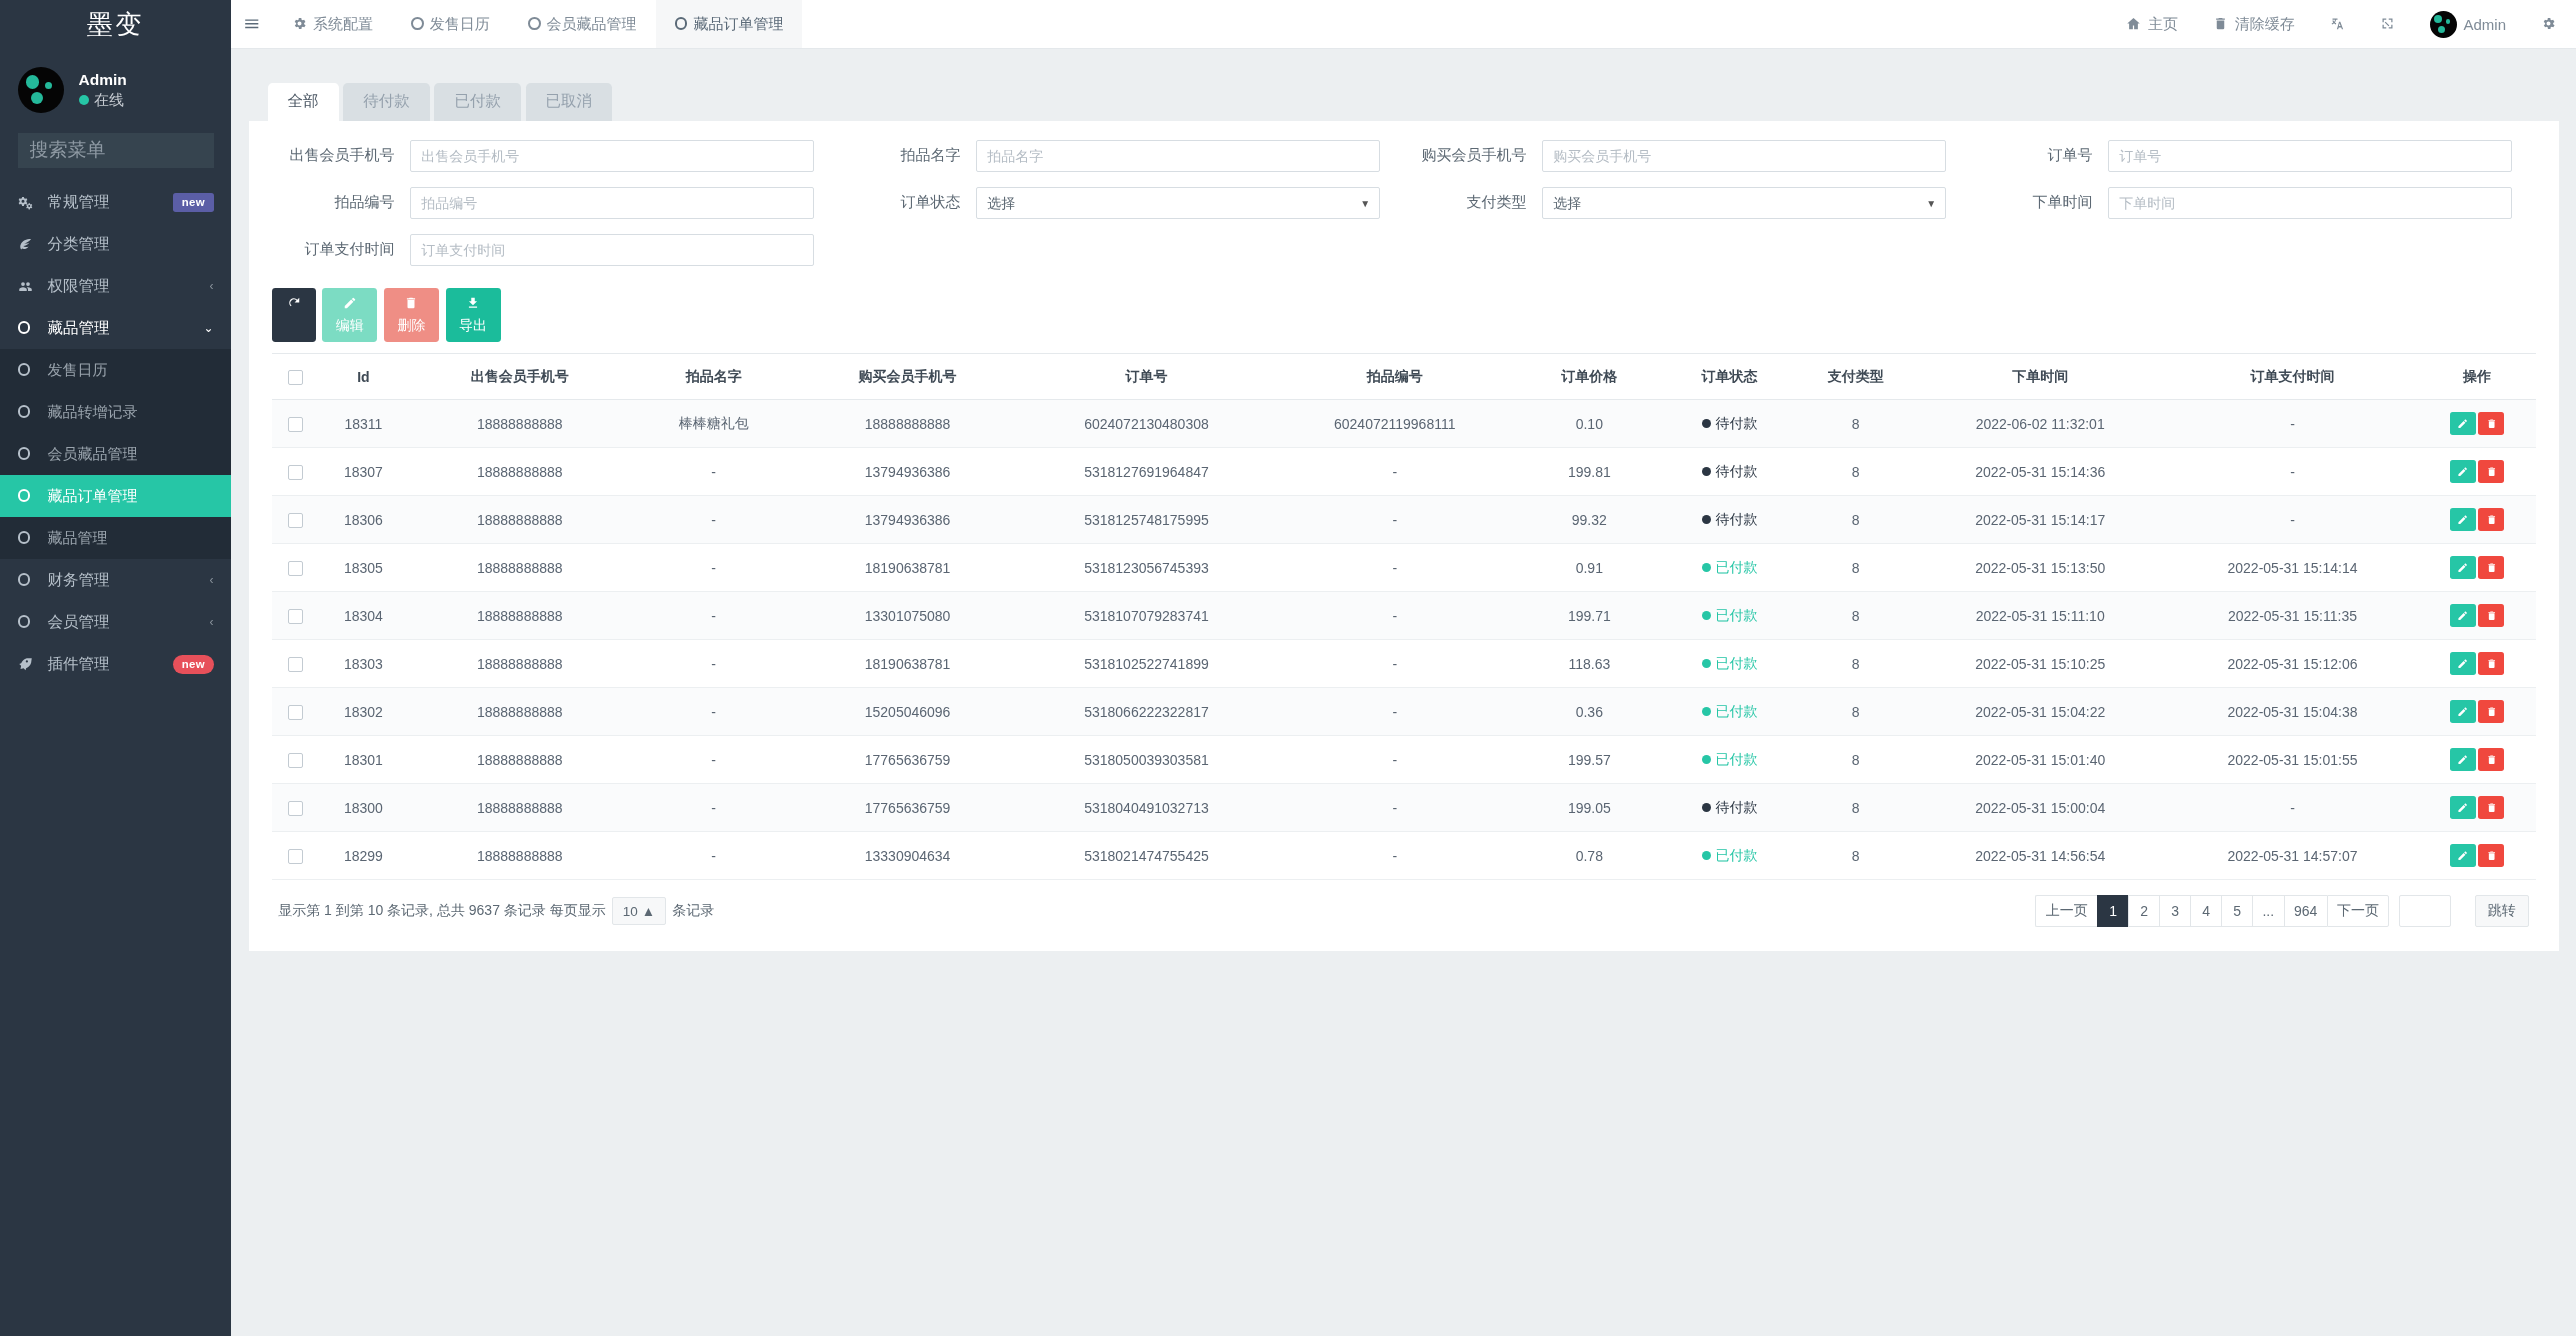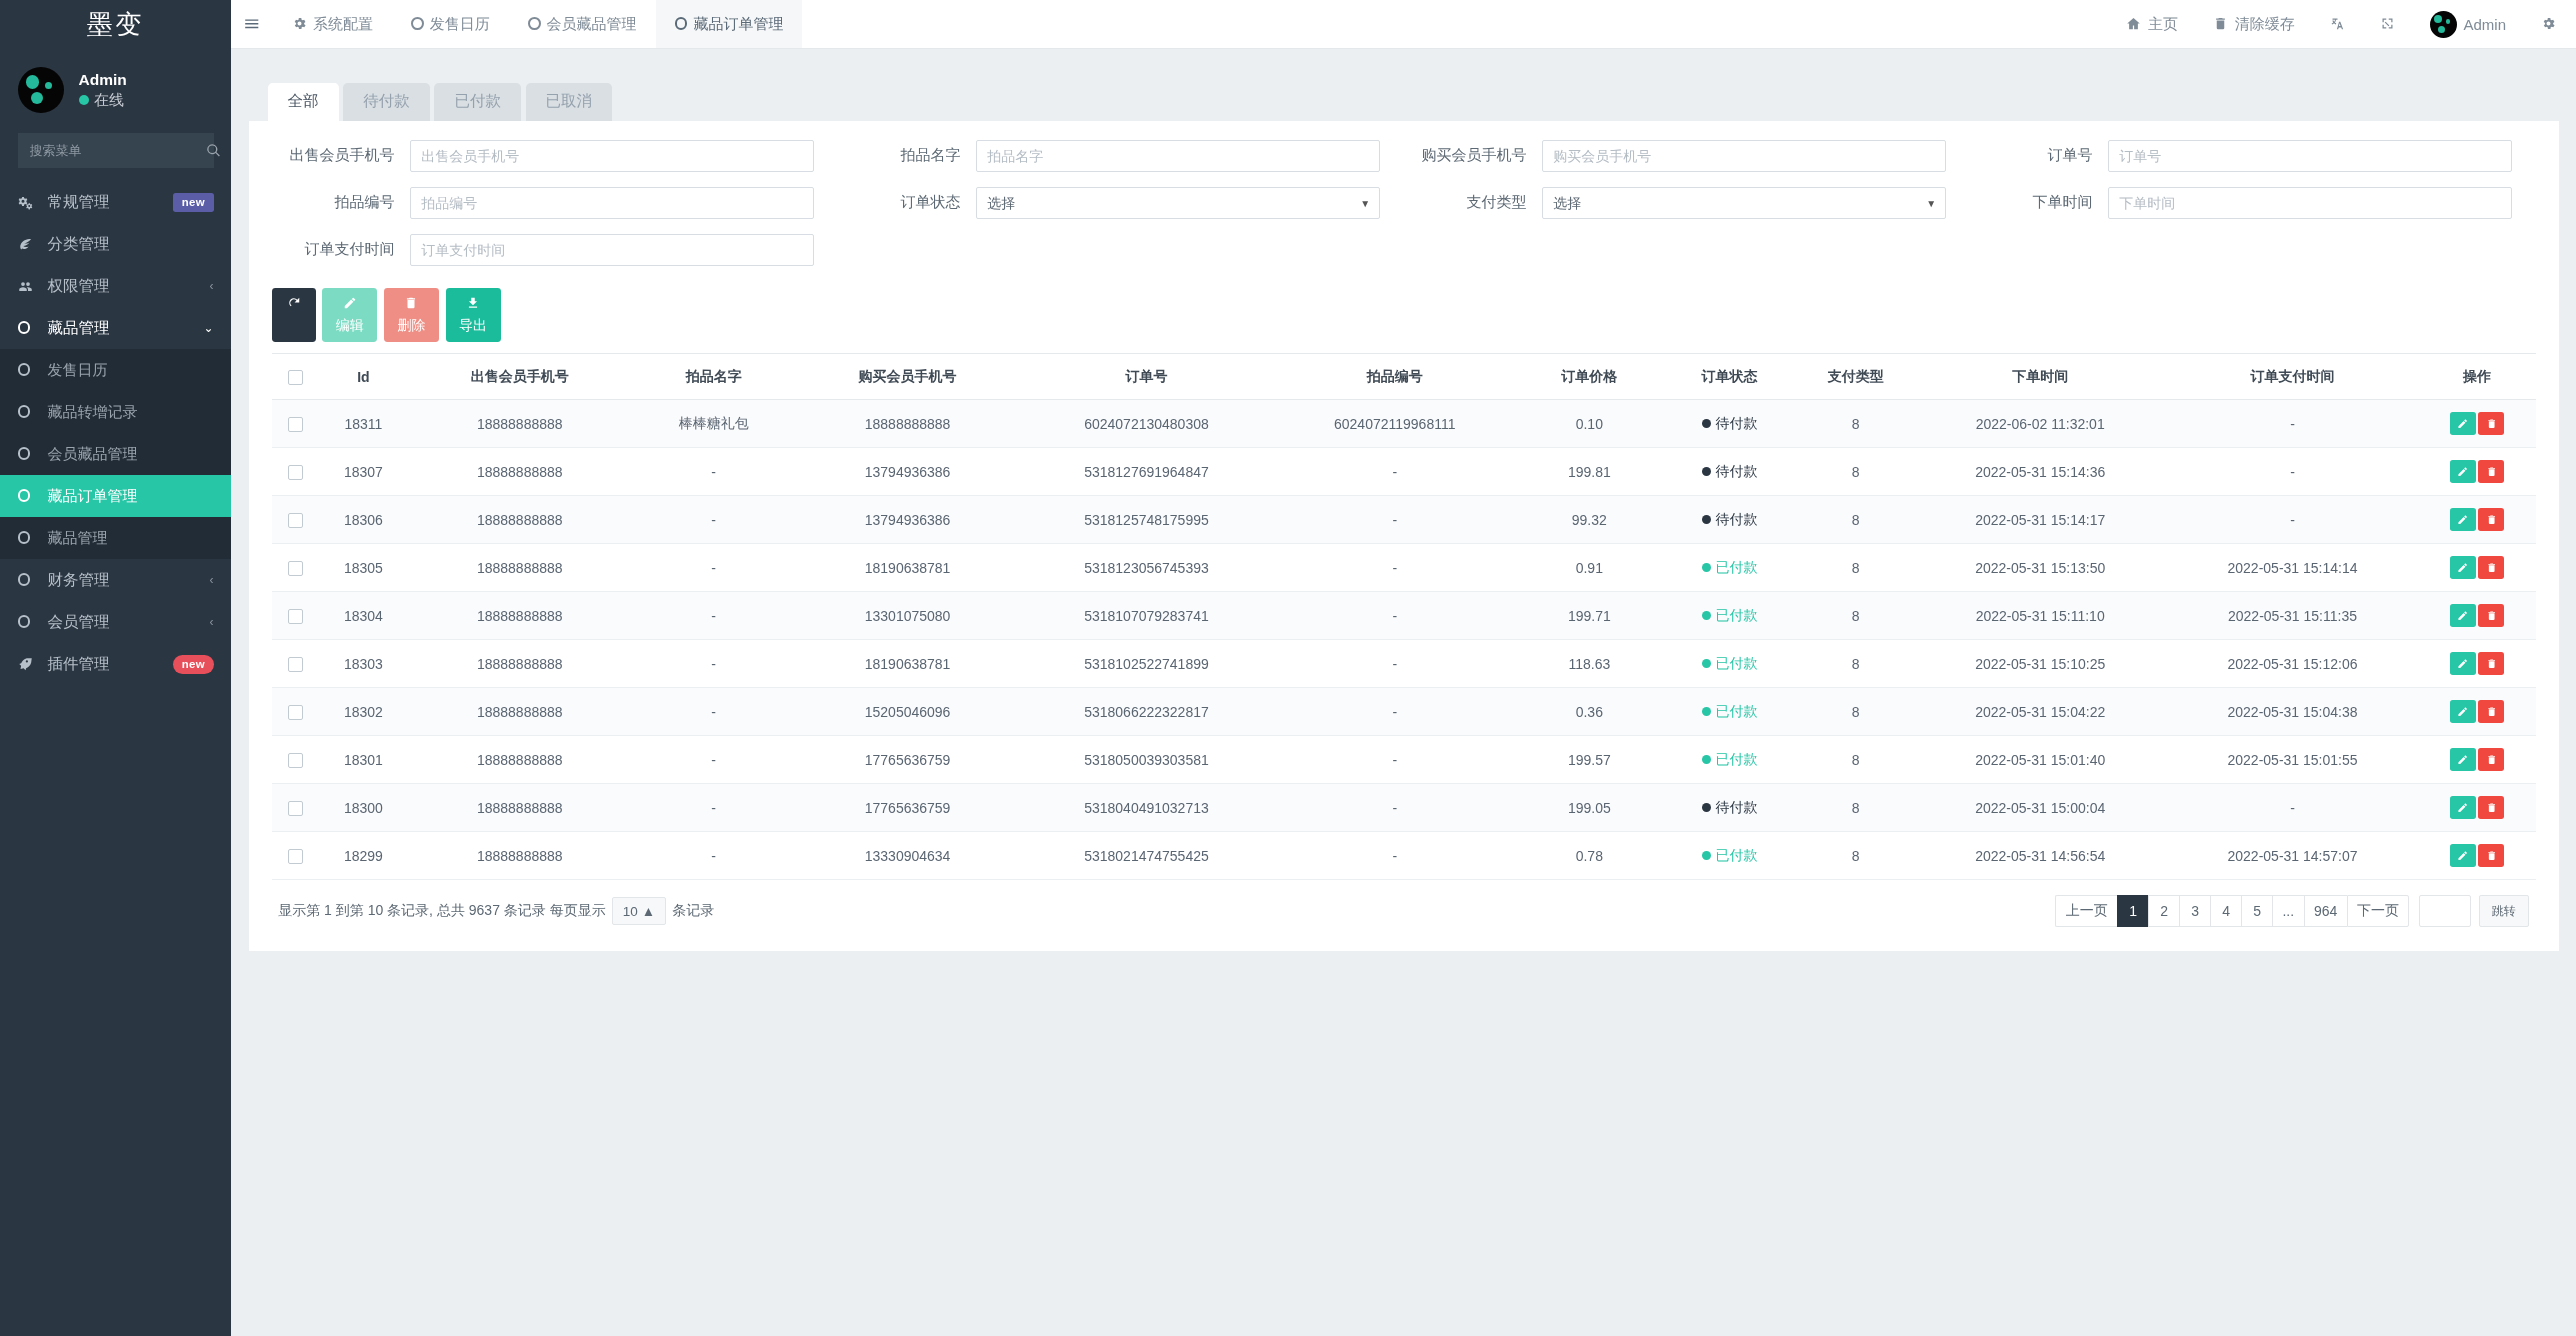--- a/index.html
+++ b/index.html
@@ -46,21 +46,21 @@
 
   #menu-search {
     margin: 5.4px 17.5px 13.5px 17.5px;
     height: 35px;
     background: #36444f;
     display: flex; align-items: center;
     padding: 0 12px;
   }
   #menu-search input {
     flex: 1; background: transparent; border: 0; outline: none;
-    color: #9aa4ad; font-size: 13px;
+    color: #9aa4ad; font-size: 19px;
     font-family: "Liberation Sans", sans-serif;
   }
   #menu-search input::placeholder { color: #8e99a3; }
   #menu-search .sicon { color: #9aa4ad; font-size: 15px; }
 
   .nav-item {
     height: 42px;
     display: flex; align-items: center;
     padding: 0 17.5px;
     color: #b6c0ca;
@@ -226,22 +226,22 @@
     font-size: 14px; color: #5c6873; background: #fff; cursor: pointer;
   }
   .pg:first-child { border-radius: 2px 0 0 2px; }
   .pg.last { border-right: 0.7px solid #e2e6e9; border-radius: 0 2px 2px 0; }
   .pg.cur { background: #2b3643; color: #fff; border-color: #2b3643; }
   #jump-input {
     width: 52px; height: 32px; border: 0.7px solid #e2e6e9; margin-left: 9.4px;
     background: #fff; border-radius: 2px;
   }
   #jump-btn {
-    height: 32px; margin-left: 8px; padding: 0 12px; border: 0.7px solid #e2e6e9;
-    background: #f7f8f9; font-size: 12px; color: #5c6873; border-radius: 2px; cursor: pointer;
+    height: 32px; margin-left: 24px; padding: 0 12px; border: 0.7px solid #e2e6e9;
+    background: #f7f8f9; font-size: 14px; color: #5c6873; border-radius: 2px; cursor: pointer;
     font-family: "Liberation Sans", sans-serif;
   }
   .icon-svg { width: 1em; height: 1em; fill: currentColor; vertical-align: -0.12em; }
 </style>
 </head>
 <body>
 
 <div id="sidebar">
   <div id="brand">墨变</div>
 

